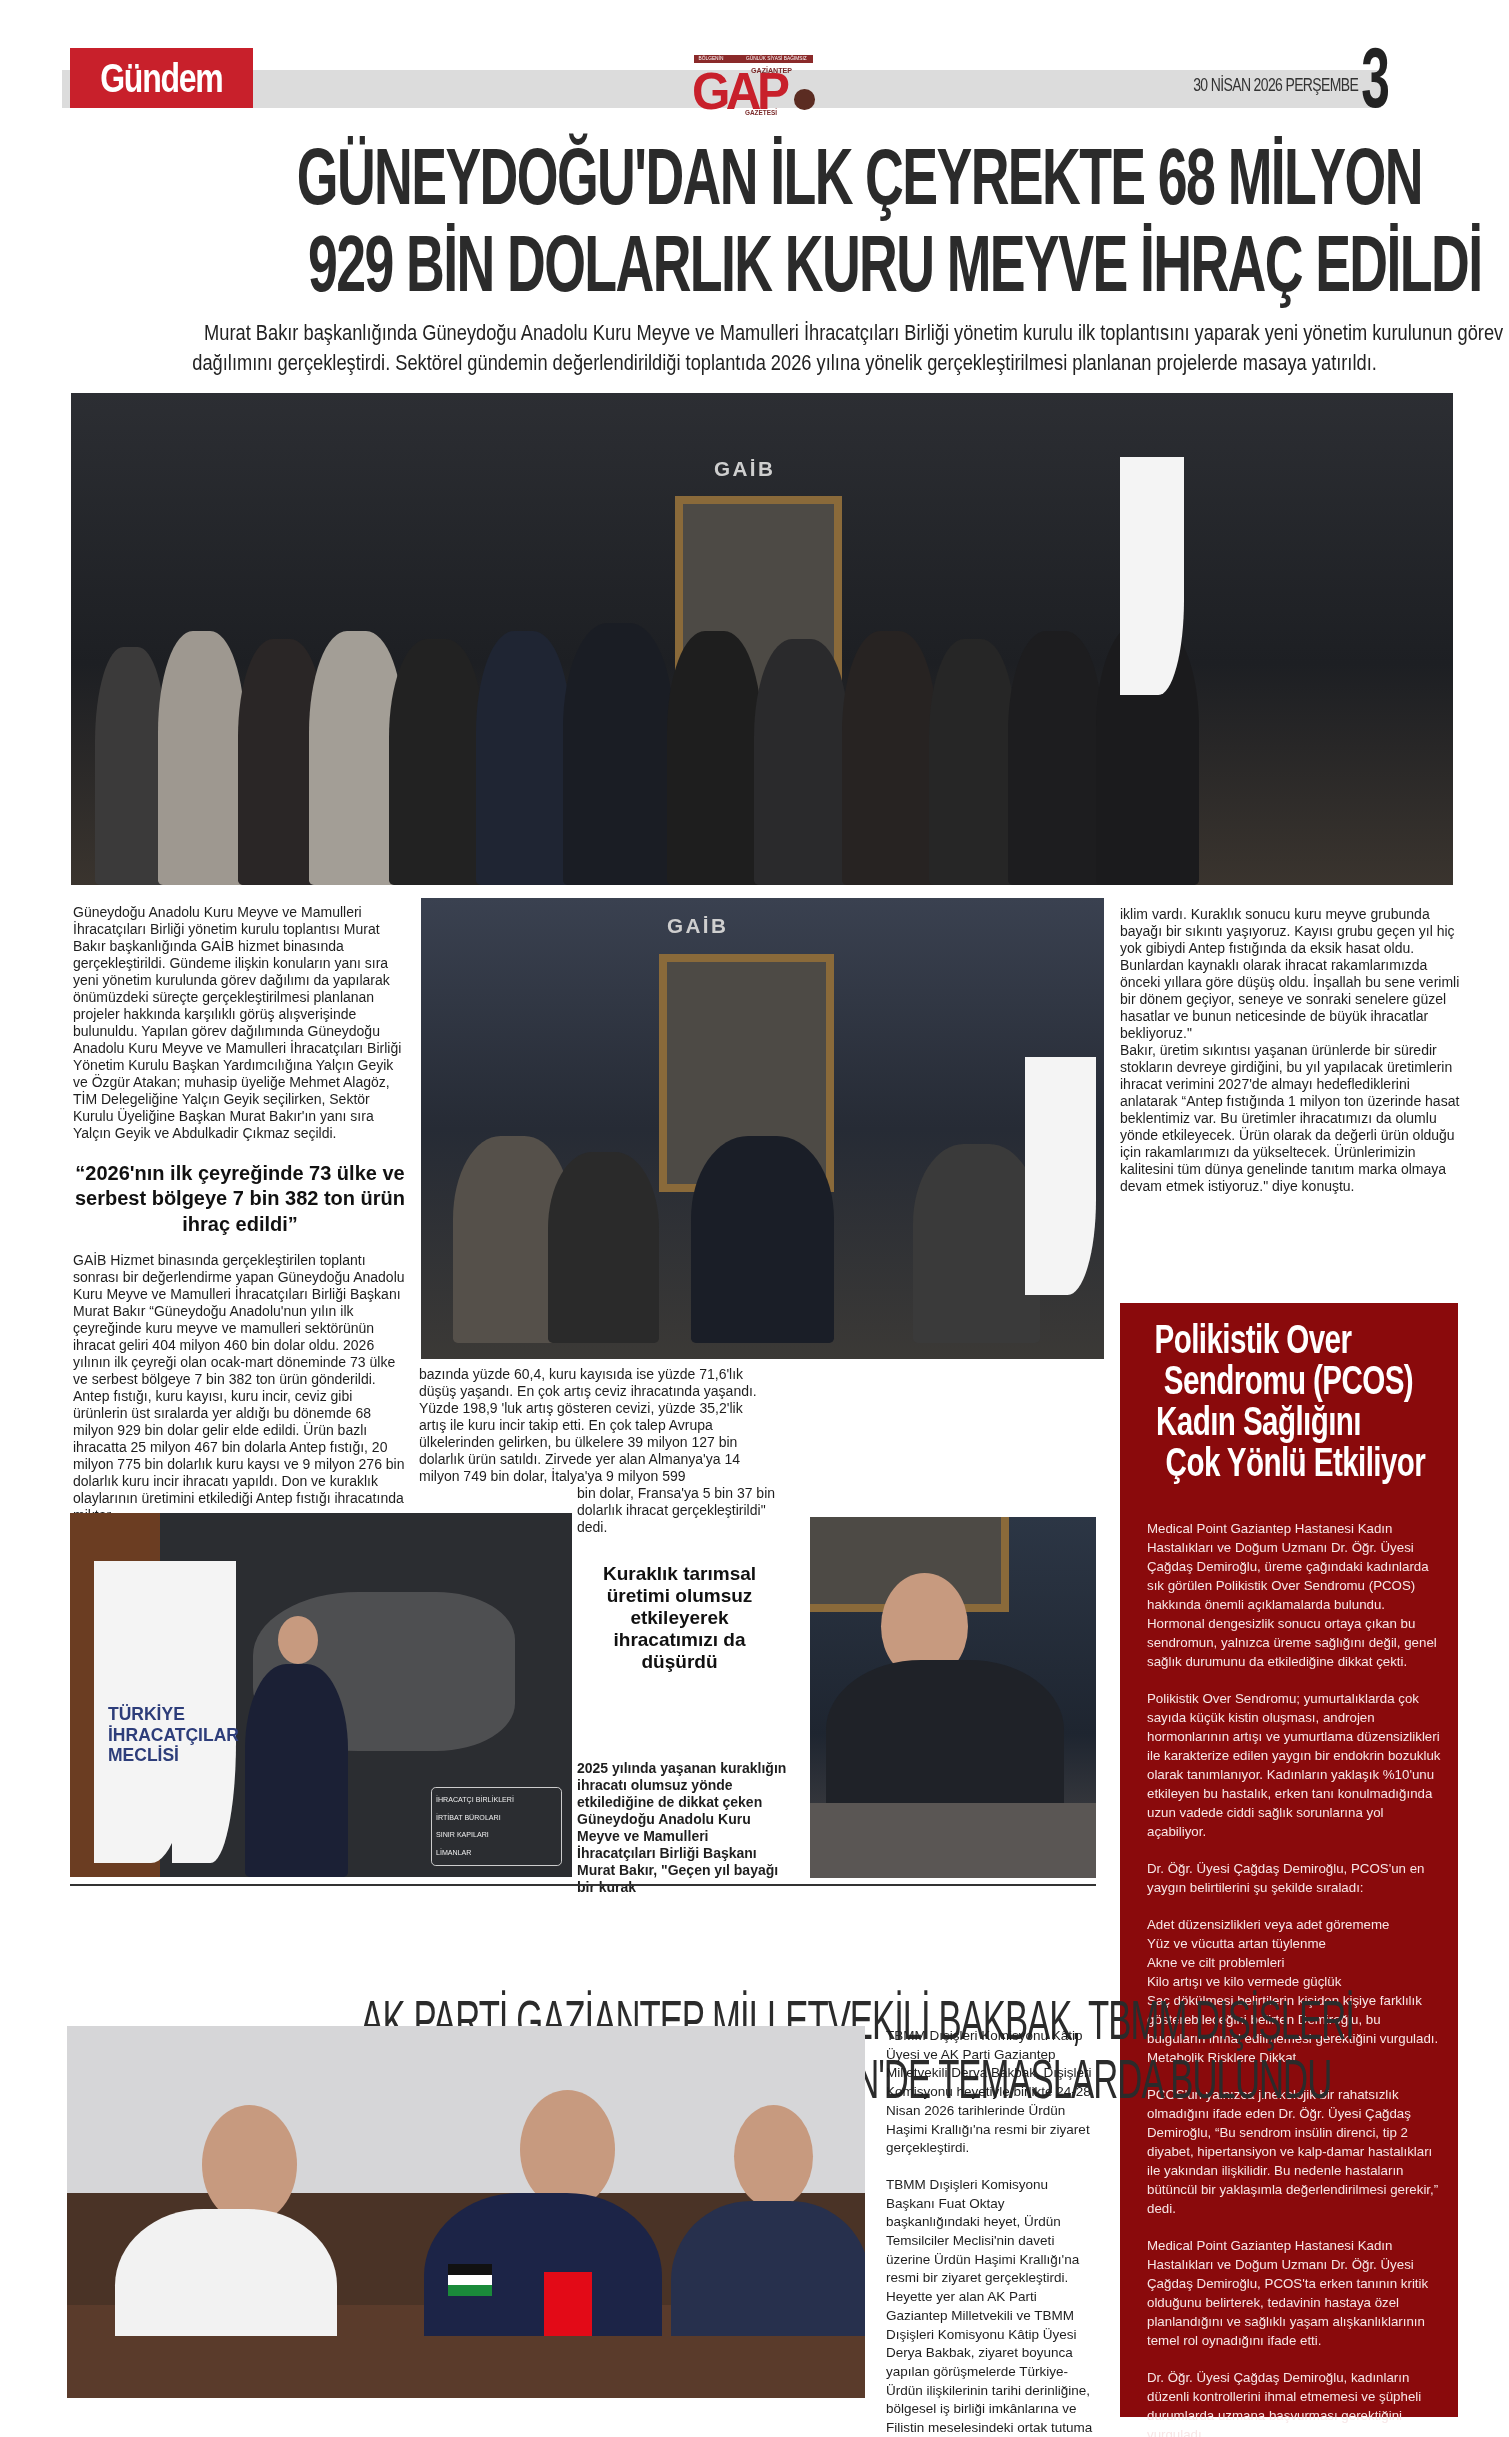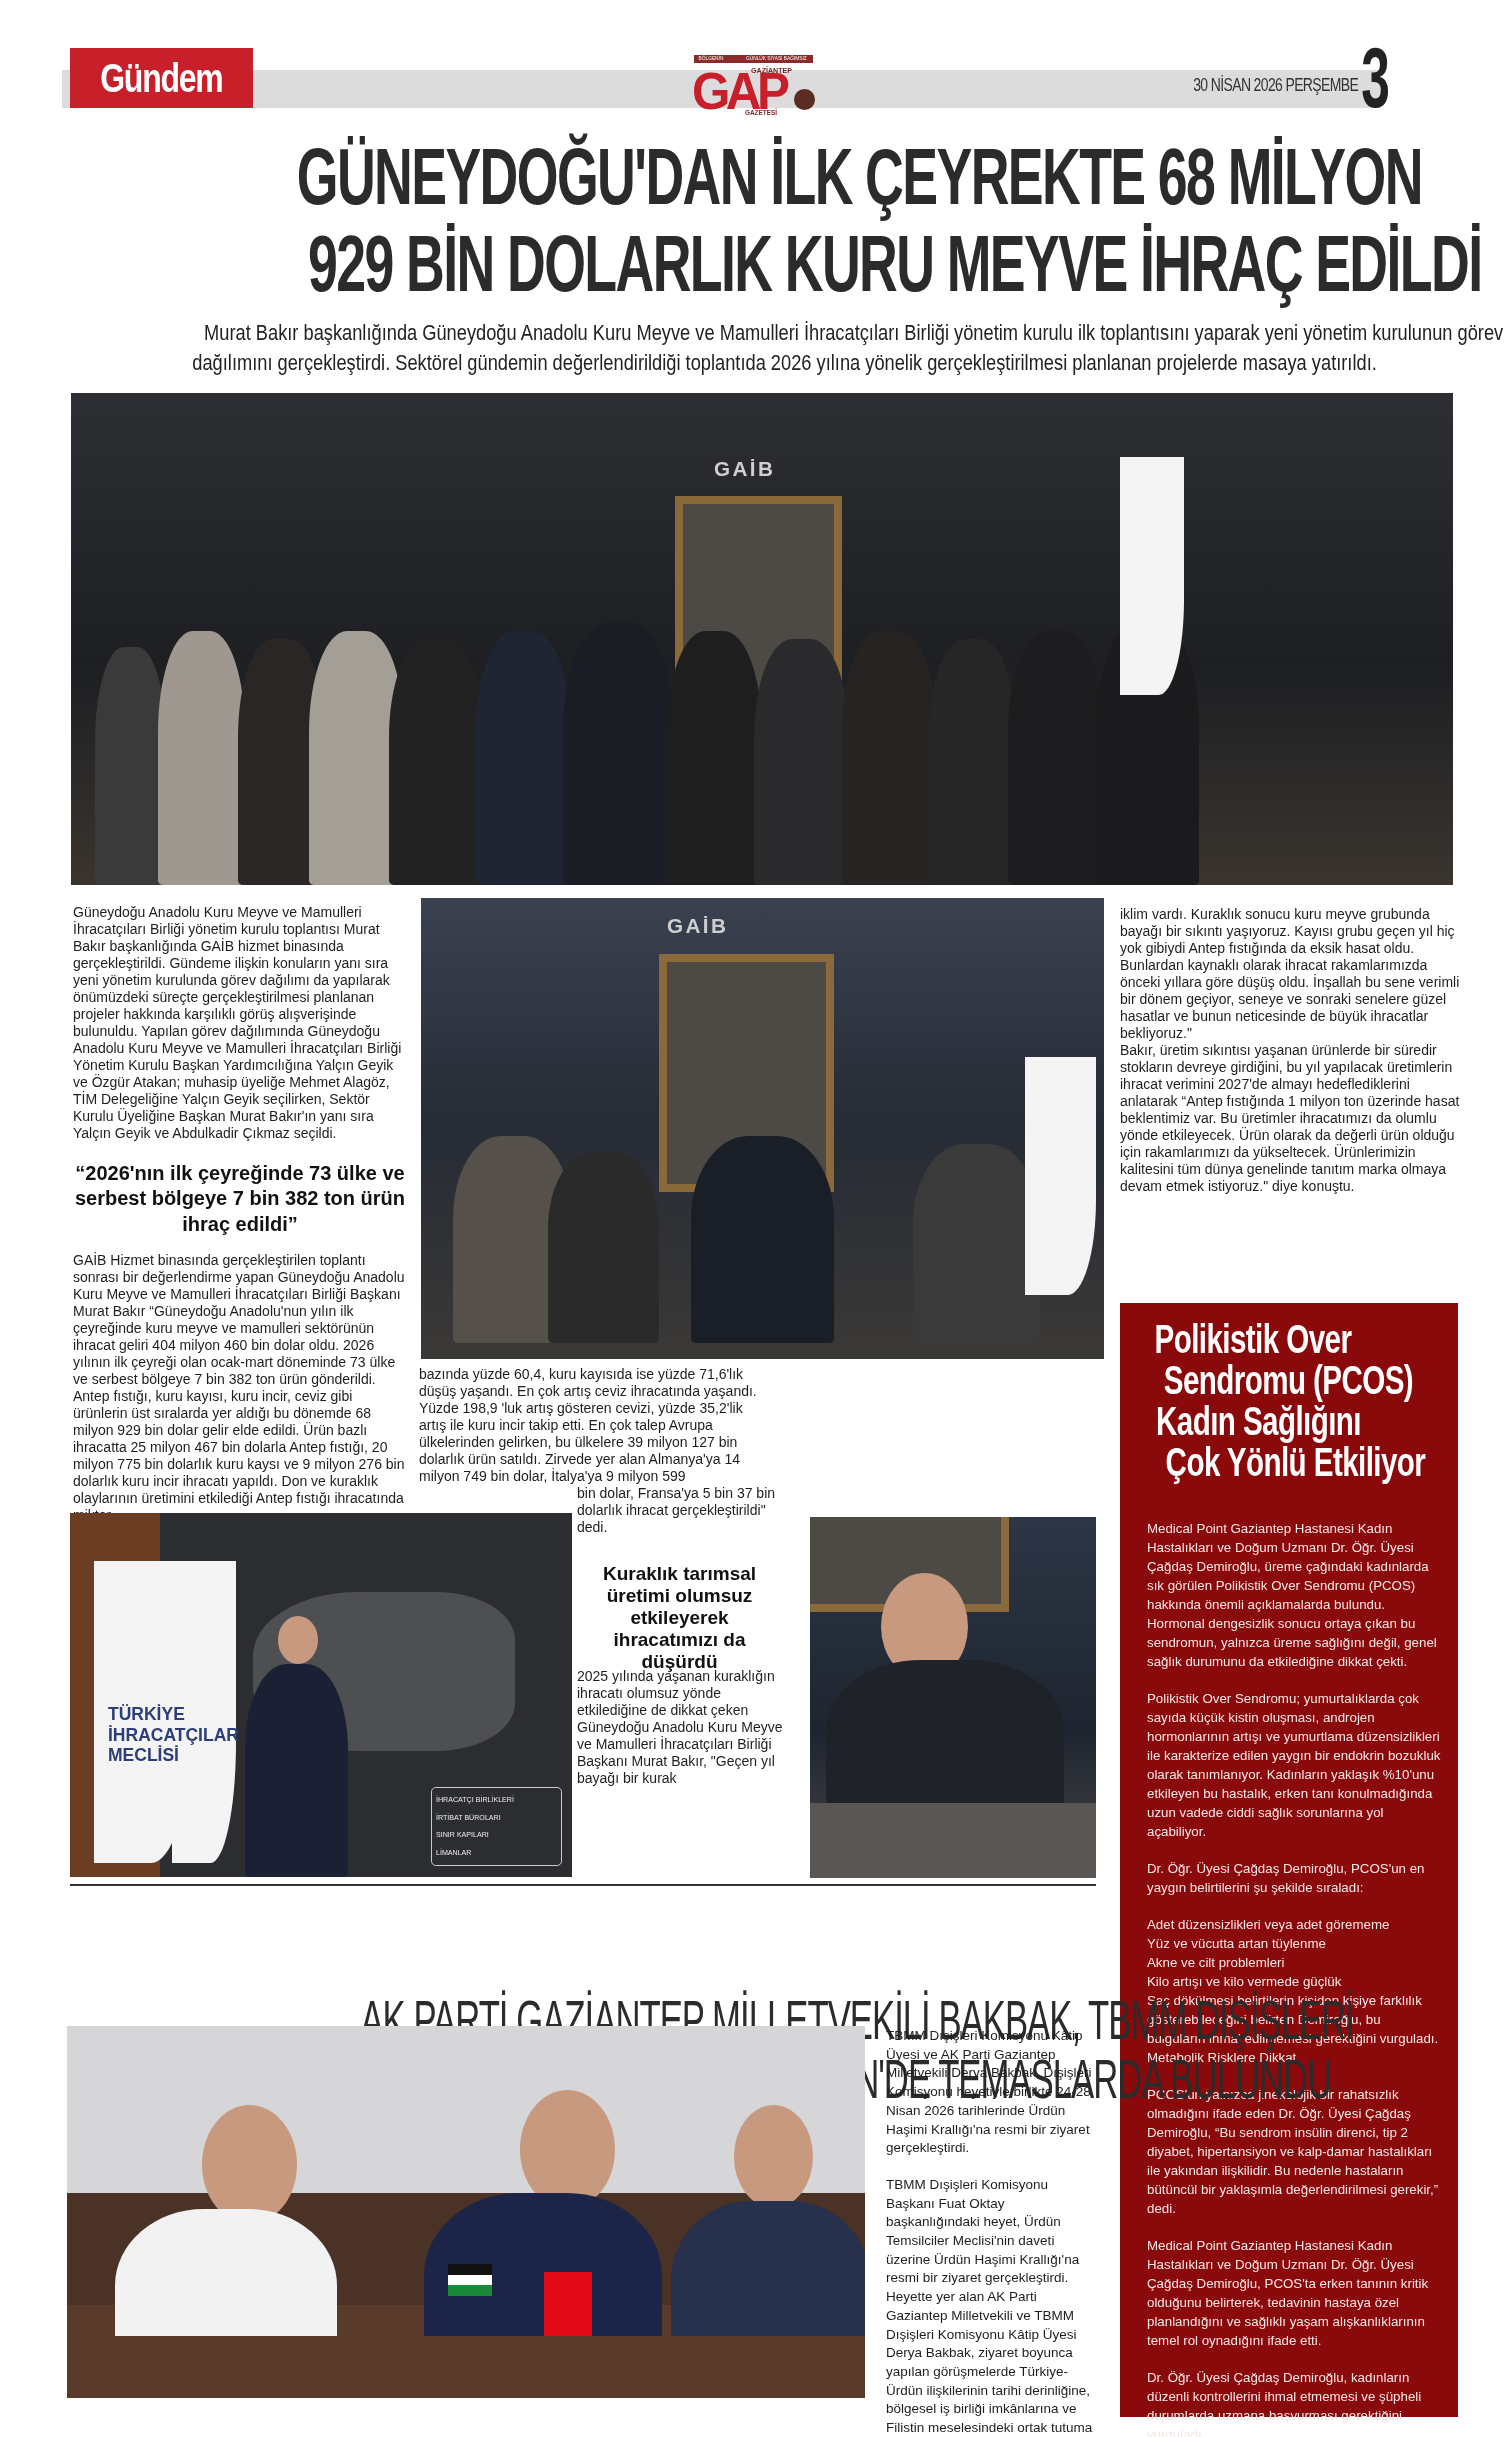--- a/index.html
+++ b/index.html
@@ -36,21 +36,21 @@
   .frame { position:absolute; border:8px solid #8a6a3a; background:#4d4a45; }
   .flag-white { position:absolute; background:#f4f4f4; border-radius:0 0 40% 0; }
   
   .body-text { font-size:14px; line-height:17px; color:#1e1e1e; }
   .body-text p { margin:0; }
   .subhead { font-weight:bold; text-align:center; color:#111; }
   .col-left { left:73px; top:904px; width:334px; }
   .col-mid { left:419px; top:1366px; width:350px; }
   .col-right-top { left:1120px; top:906px; width:350px; }
   .sub-mid { left:580px; top:1563px; width:199px; font-size:19px; line-height:22px; }
-  .col-mid2 { left:577px; top:1668px; width:210px; }
+  .col-mid2 { left:577px; top:1760px; width:210px;font-weight:bold; }
   .rule { height:1.6px; background:#333; }
   
   .sidebar { left:1120px; top:1303px; width:338px; height:1114px; background:#8a0a0c; color:#f7e6e6; }
   .sidebar-title { position:absolute; left:0; top:16px; width:338px; text-align:left; font-size:40px; line-height:41px; font-weight:bold; color:#fff; letter-spacing:-0.8px; }
   .sidebar-title div { display:inline-block; transform:scaleX(0.74); white-space:nowrap; }
   .sidebar-body { position:absolute; left:27px; top:216px; width:294px; font-size:13.3px; line-height:19px; }
   .sidebar-body p { margin:0 0 18px 0; }
   .sidebar-body .list p { margin:0; }
   
   .headline2 { left:56px; top:1990px; width:1049px; text-align:center; font-weight:normal; font-size:56px; line-height:59px; color:#2b2b2b; letter-spacing:-1.6px; }

